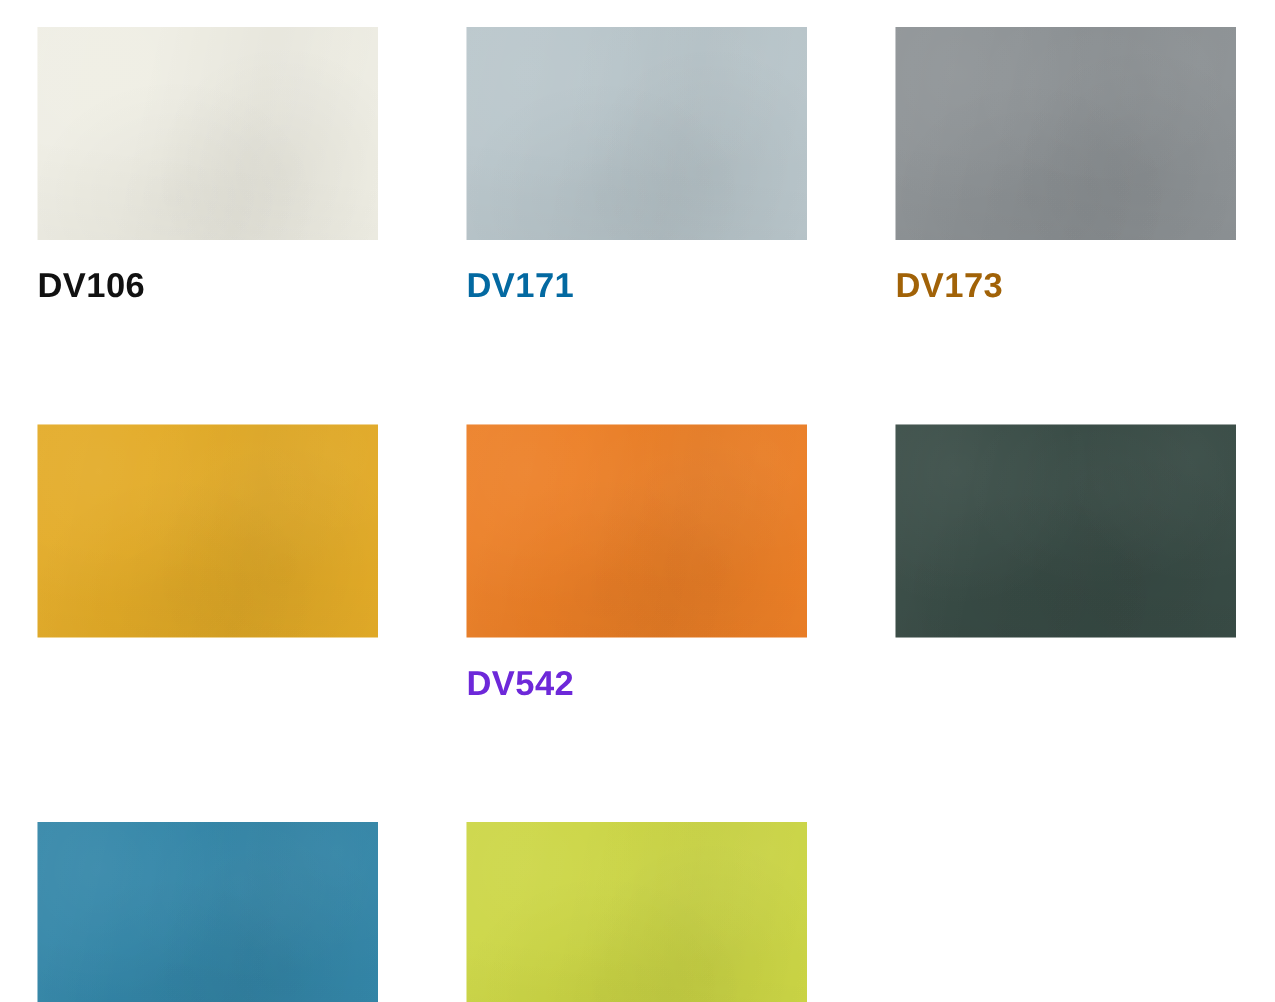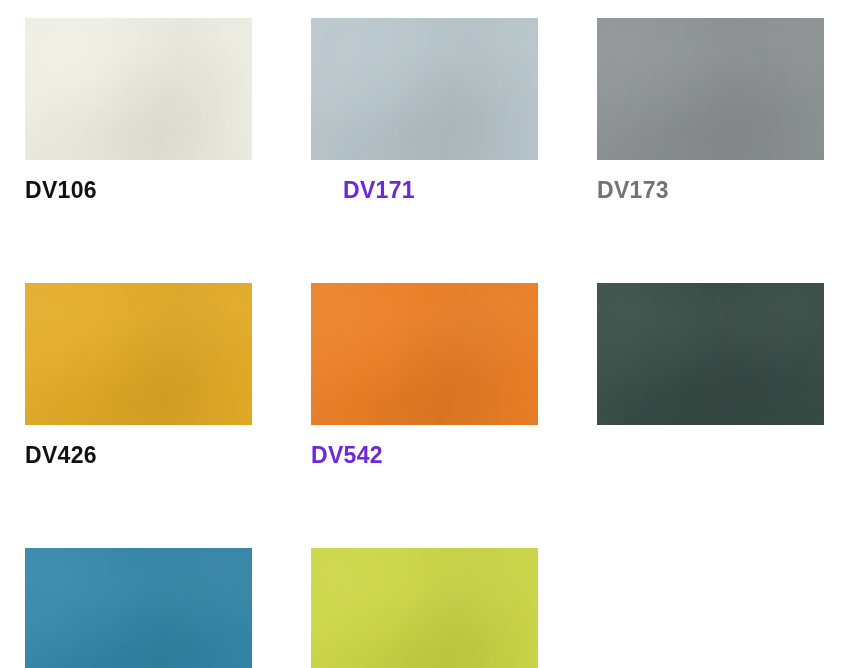--- a/index.html
+++ b/index.html
@@ -97,39 +97,38 @@
       </div>
       <div class="swatch-label" style="color: rgb(17, 17, 17);">DV106</div>
     </div>
 
     <div class="swatch-cell">
       <div class="swatch-chip" style="background-color: rgb(185, 198, 203);">
         <span class="tex-a"></span>
         <span class="tex-b"></span>
         <span class="tex-c"></span>
       </div>
-      <div class="swatch-label" style="color: #6d28d9; margin-left: 32px;">DV171</div>
+      <div class="swatch-label" style="color: #0369a1;">DV171</div>
     </div>
 
     <div class="swatch-cell">
       <div class="swatch-chip" style="background-color: rgb(141, 146, 149);">
         <span class="tex-a"></span>
         <span class="tex-b"></span>
         <span class="tex-c"></span>
       </div>
-      <div class="swatch-label" style="color: #737373;">DV173</div>
+      <div class="swatch-label" style="color: #a16207;">DV173</div>
     </div>
 
     <div class="swatch-cell">
       <div class="swatch-chip" style="background-color: rgb(227, 171, 39);">
         <span class="tex-a"></span>
         <span class="tex-b"></span>
         <span class="tex-c"></span>
       </div>
-      <div class="swatch-label" style="color: rgb(17, 17, 17);">DV426</div>
     </div>
 
     <div class="swatch-cell">
       <div class="swatch-chip" style="background-color: rgb(236, 127, 38);">
         <span class="tex-a"></span>
         <span class="tex-b"></span>
         <span class="tex-c"></span>
       </div>
       <div class="swatch-label" style="color: #6d28d9;">DV542</div>
     </div>

